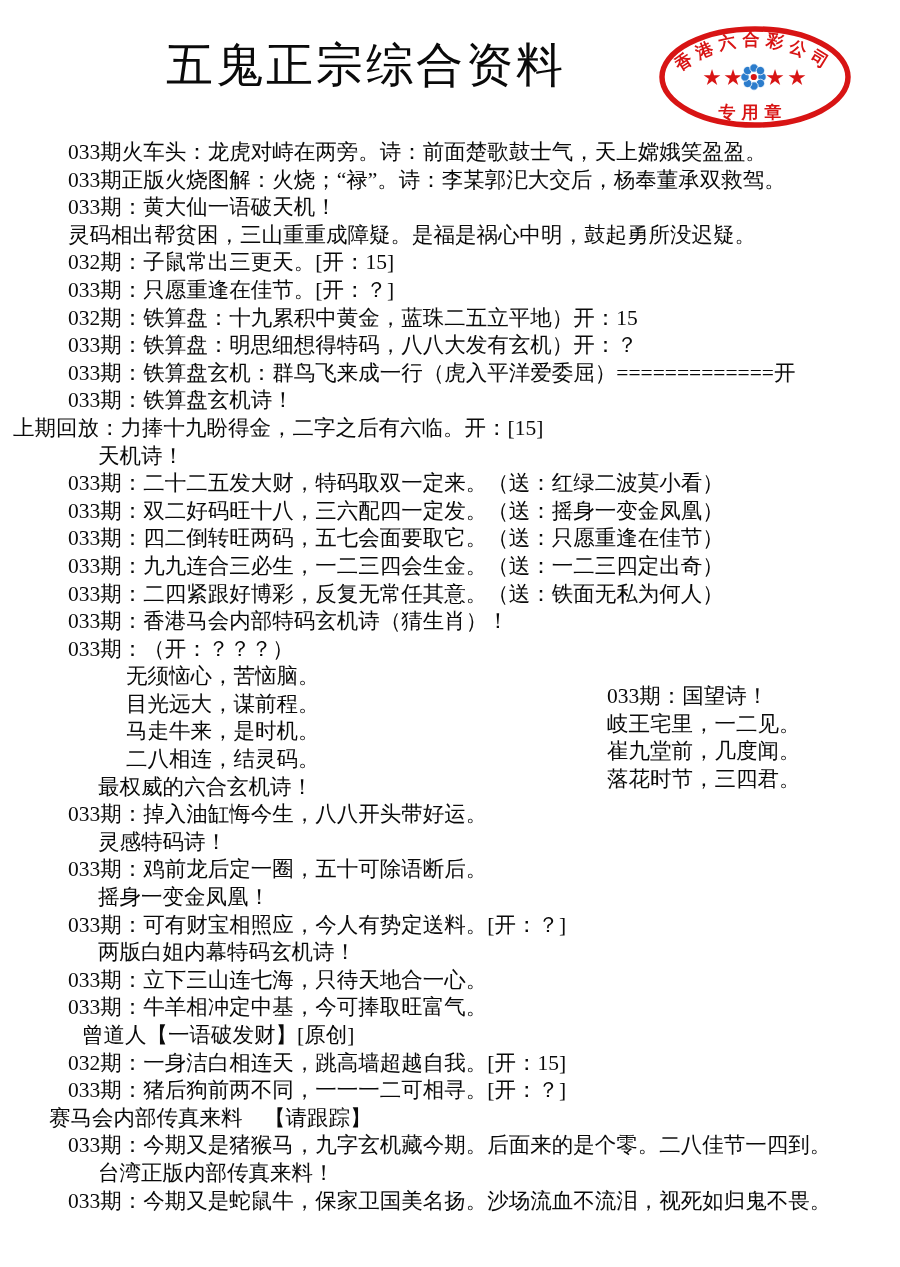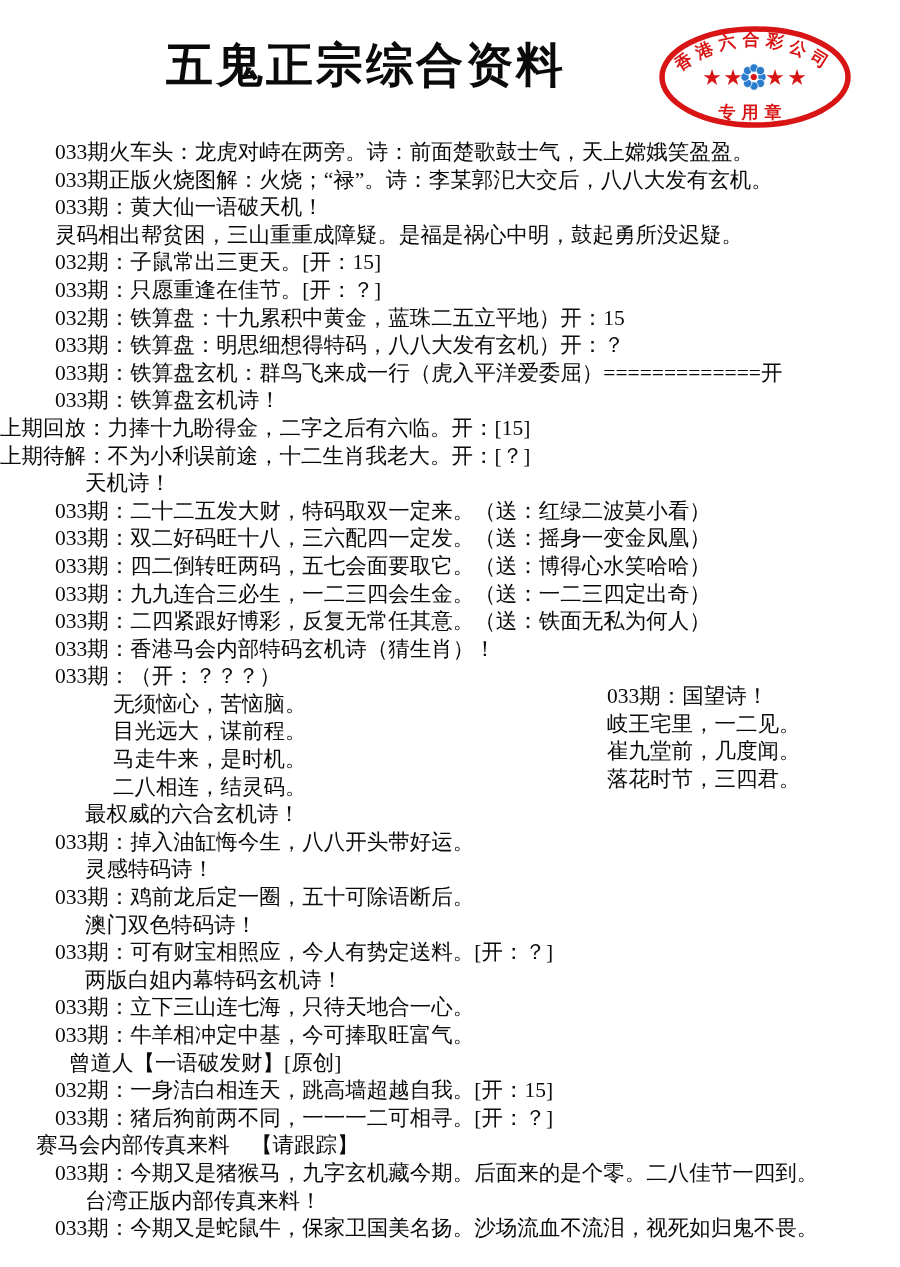--- a/index.html
+++ b/index.html
@@ -3,28 +3,28 @@
 <meta charset="utf-8">
 <style>
   html,body{margin:0;padding:0}
   body{
     width:900px;height:1267px;position:relative;overflow:hidden;
     background:#ffffff;color:#0a0a0a;
     font-family:"Liberation Serif","DejaVu Serif",serif;
   }
   .title{
     position:absolute;top:34px;left:0;width:732px;text-align:center;
-    font-size:47px;font-weight:bold;letter-spacing:3px;white-space:nowrap;
+    font-size:47px;font-weight:normal;letter-spacing:3px;white-space:nowrap;
   }
   .seal{position:absolute;left:653px;top:20px;width:202px;height:114px}
   .seal text{font-family:"Liberation Serif","DejaVu Serif",serif;font-weight:bold;fill:#d81414}
   .seal .arc-t{font-size:17px;letter-spacing:6px}
   .seal .star-t{font-size:19px;letter-spacing:0}
   .seal .bot-t{font-size:17px;letter-spacing:6px}
-  .doc{position:absolute;top:139px;left:0;width:830px}
+  .doc{position:absolute;top:139px;left:13px;width:830px}
   .ln{height:27.6px;line-height:27.6px;font-size:21.5px;white-space:nowrap}
   .i0{padding-left:55px}
   .i1{padding-left:69px}
   .i2{padding-left:36px}
   .i3{padding-left:85px}
   .i4{padding-left:113px}
   .i5{}
   .rightcol{position:absolute;left:607px;top:683px;width:290px}
 </style>
 </head>
@@ -51,48 +51,47 @@
     <circle cx="94.6" cy="50.6" r="4.2" fill="#2b7ccc" stroke="#ffffff" stroke-width="0.8"></circle>
     <circle cx="101.0" cy="48.0" r="4.2" fill="#2b7ccc" stroke="#ffffff" stroke-width="0.8"></circle>
     <circle cx="107.4" cy="50.6" r="4.2" fill="#2b7ccc" stroke="#ffffff" stroke-width="0.8"></circle>
     <circle cx="100.8" cy="57.0" r="3.1" fill="#d81414"></circle>
   </g>
   <text class="bot-t" x="100" y="98" text-anchor="middle">专用章</text>
 </svg>
 
 <div class="doc">
   <div class="ln i0">033期火车头：龙虎对峙在两旁。诗：前面楚歌鼓士气，天上嫦娥笑盈盈。</div>
-  <div class="ln i0">033期正版火烧图解：火烧；“禄”。诗：李某郭汜大交后，八八大发有玄机。</div>
+  <div class="ln i0">033期正版火烧图解：火烧；“禄”。诗：李某郭汜大交后，杨奉董承双救驾。</div>
   <div class="ln i0">033期：黄大仙一语破天机！</div>
   <div class="ln i0">灵码相出帮贫困，三山重重成障疑。是福是祸心中明，鼓起勇所没迟疑。</div>
   <div class="ln i0">032期：子鼠常出三更天。[开：15]</div>
   <div class="ln i0">033期：只愿重逢在佳节。[开：？]</div>
   <div class="ln i0">032期：铁算盘：十九累积中黄金，蓝珠二五立平地）开：15</div>
   <div class="ln i0">033期：铁算盘：明思细想得特码，八八大发有玄机）开：？</div>
   <div class="ln i0">033期：铁算盘玄机：群鸟飞来成一行（虎入平洋爱委屈）=============开</div>
   <div class="ln i0">033期：铁算盘玄机诗！</div>
   <div class="ln i5">上期回放：力捧十九盼得金，二字之后有六临。开：[15]</div>
-  <div class="ln i5">上期待解：不为小利误前途，十二生肖我老大。开：[？]</div>
   <div class="ln i3">天机诗！</div>
   <div class="ln i0">033期：二十二五发大财，特码取双一定来。（送：红绿二波莫小看）</div>
   <div class="ln i0">033期：双二好码旺十八，三六配四一定发。（送：摇身一变金凤凰）</div>
-  <div class="ln i0">033期：四二倒转旺两码，五七会面要取它。（送：博得心水笑哈哈）</div>
+  <div class="ln i0">033期：四二倒转旺两码，五七会面要取它。（送：只愿重逢在佳节）</div>
   <div class="ln i0">033期：九九连合三必生，一二三四会生金。（送：一二三四定出奇）</div>
   <div class="ln i0">033期：二四紧跟好博彩，反复无常任其意。（送：铁面无私为何人）</div>
   <div class="ln i0">033期：香港马会内部特码玄机诗（猜生肖）！</div>
   <div class="ln i0">033期：（开：？？？）</div>
   <div class="ln i4">无须恼心，苦恼脑。</div>
   <div class="ln i4">目光远大，谋前程。</div>
   <div class="ln i4">马走牛来，是时机。</div>
   <div class="ln i4">二八相连，结灵码。</div>
   <div class="ln i3">最权威的六合玄机诗！</div>
   <div class="ln i0">033期：掉入油缸悔今生，八八开头带好运。</div>
   <div class="ln i3">灵感特码诗！</div>
   <div class="ln i0">033期：鸡前龙后定一圈，五十可除语断后。</div>
-  <div class="ln i3">澳门双色特码诗！</div>
+  <div class="ln i3">摇身一变金凤凰！</div>
   <div class="ln i0">033期：可有财宝相照应，今人有势定送料。[开：？]</div>
   <div class="ln i3">两版白姐内幕特码玄机诗！</div>
   <div class="ln i0">033期：立下三山连七海，只待天地合一心。</div>
   <div class="ln i0">033期：牛羊相冲定中基，今可捧取旺富气。</div>
   <div class="ln i1">曾道人【一语破发财】[原创]</div>
   <div class="ln i0">032期：一身洁白相连天，跳高墙超越自我。[开：15]</div>
   <div class="ln i0">033期：猪后狗前两不同，一一一二可相寻。[开：？]</div>
   <div class="ln i2">赛马会内部传真来料　【请跟踪】</div>
   <div class="ln i0">033期：今期又是猪猴马，九字玄机藏今期。后面来的是个零。二八佳节一四到。</div>
   <div class="ln i3">台湾正版内部传真来料！</div>

